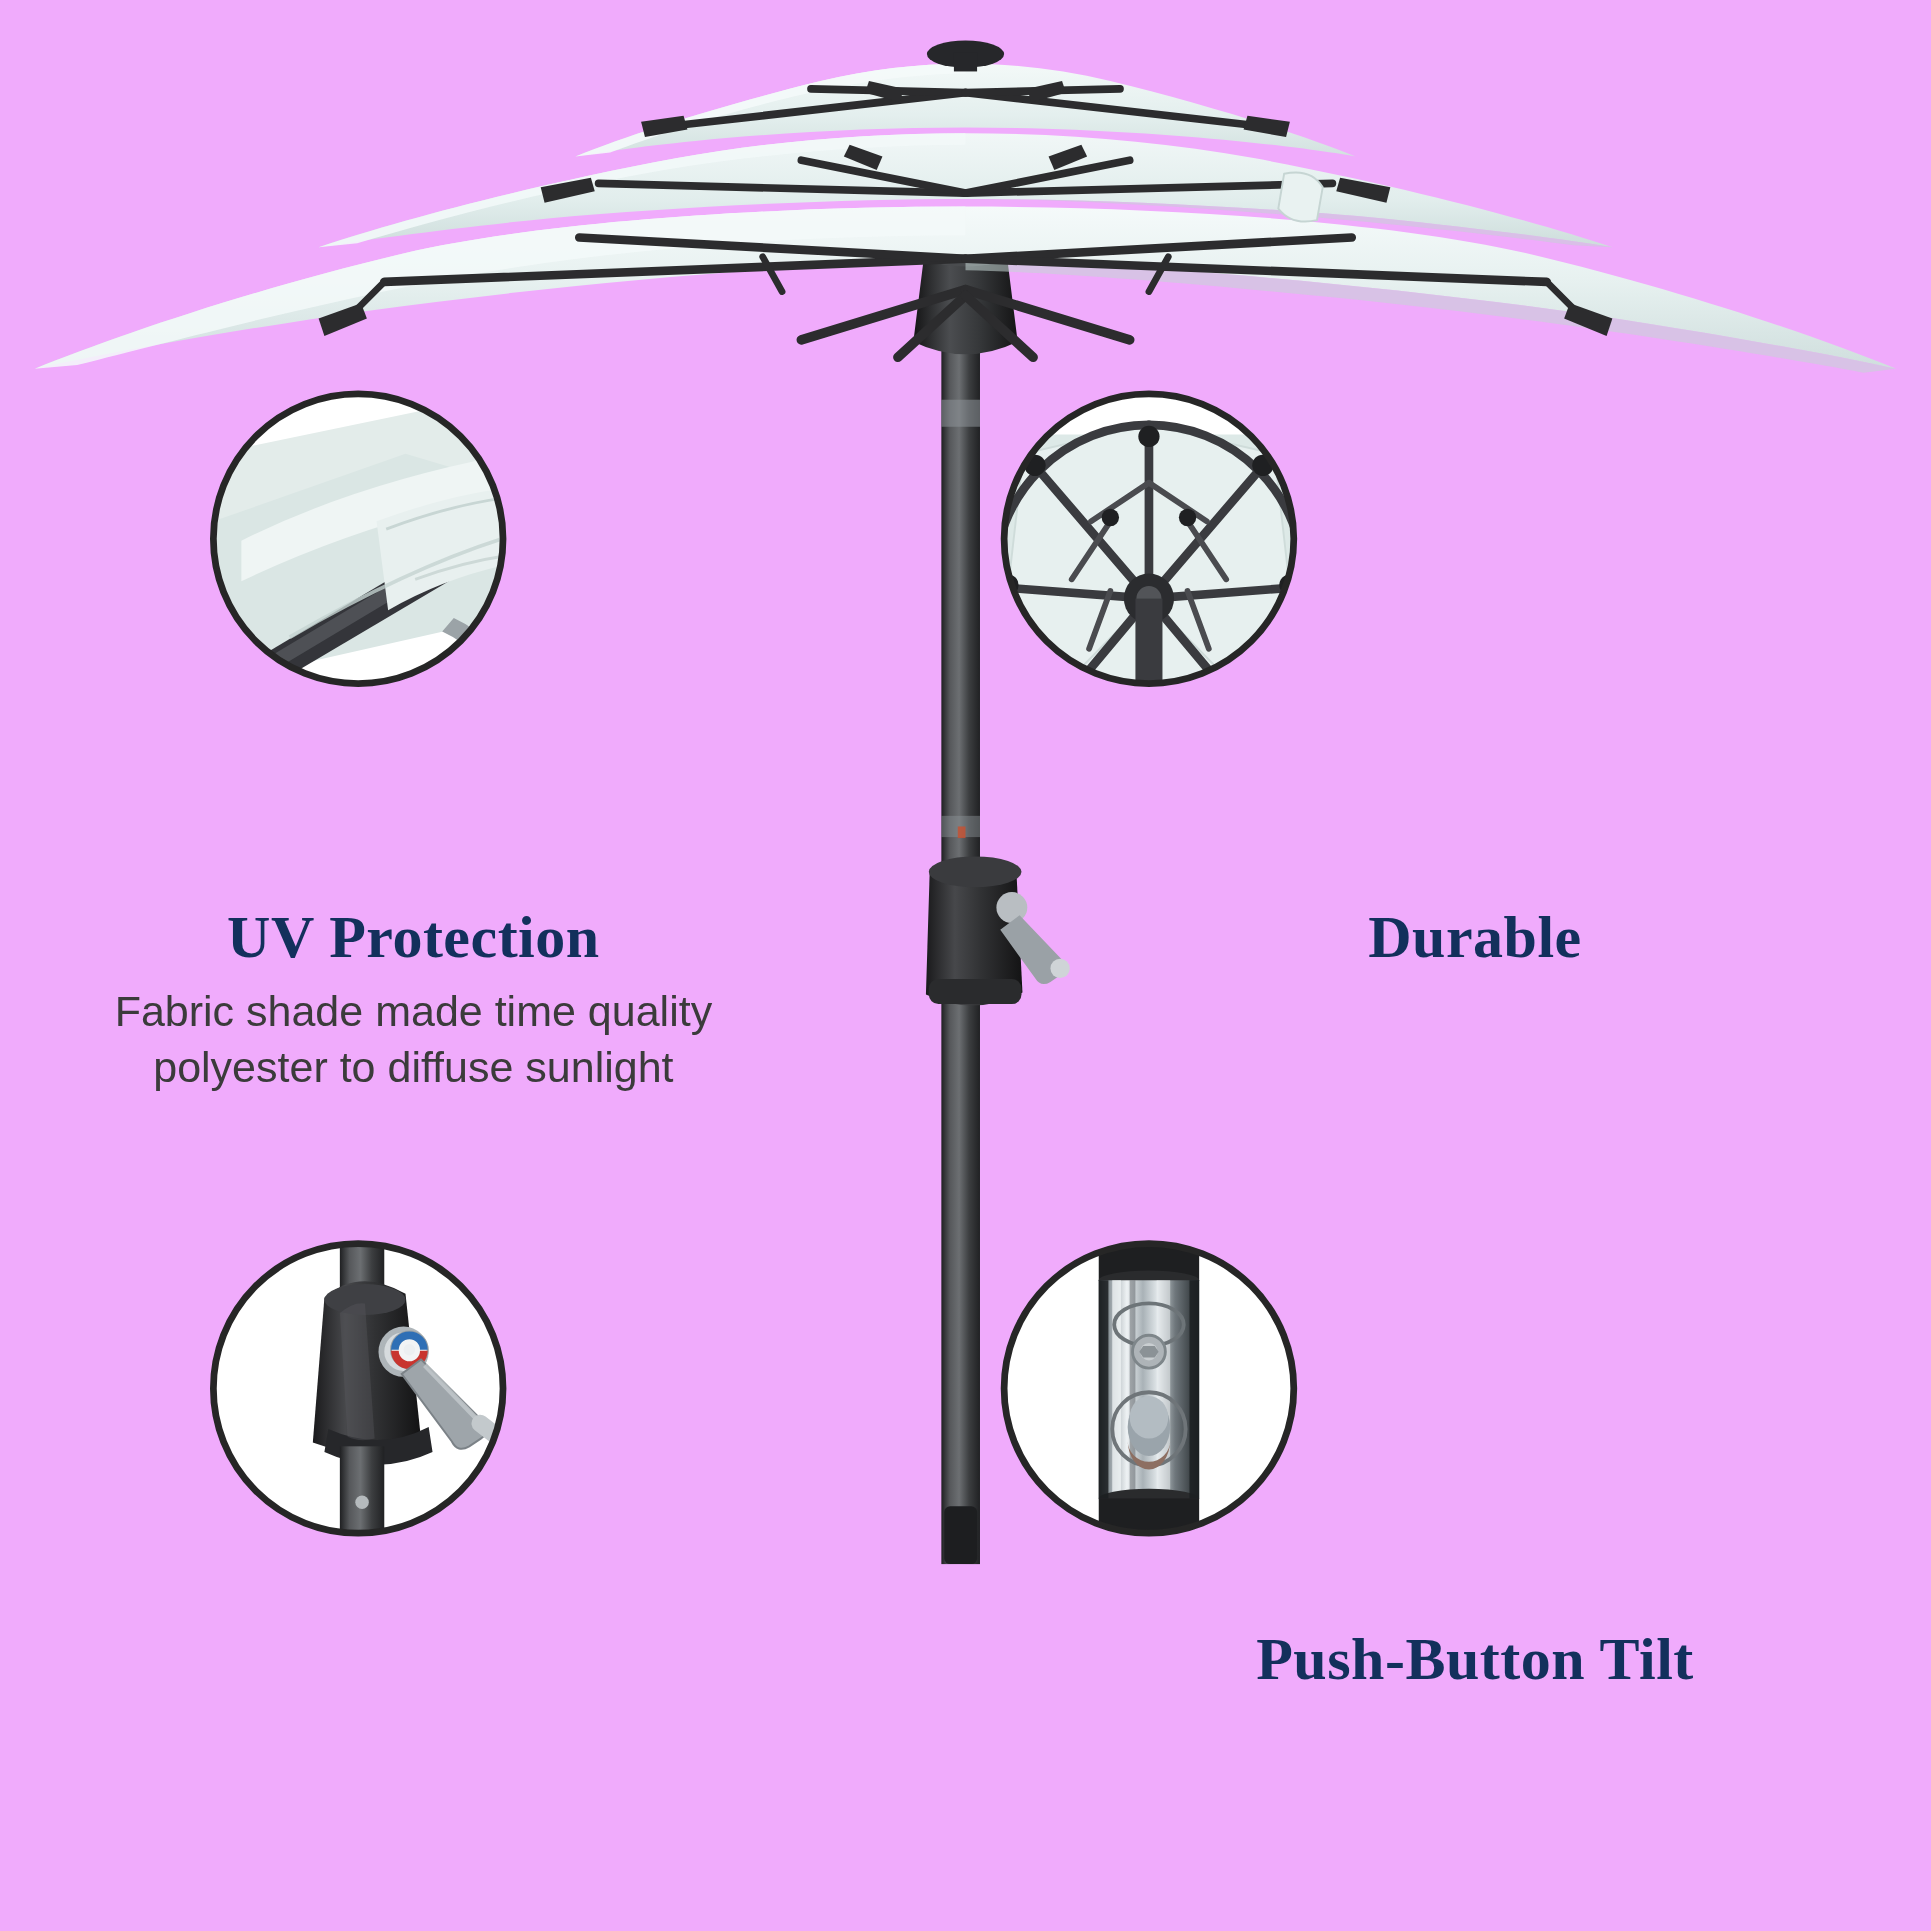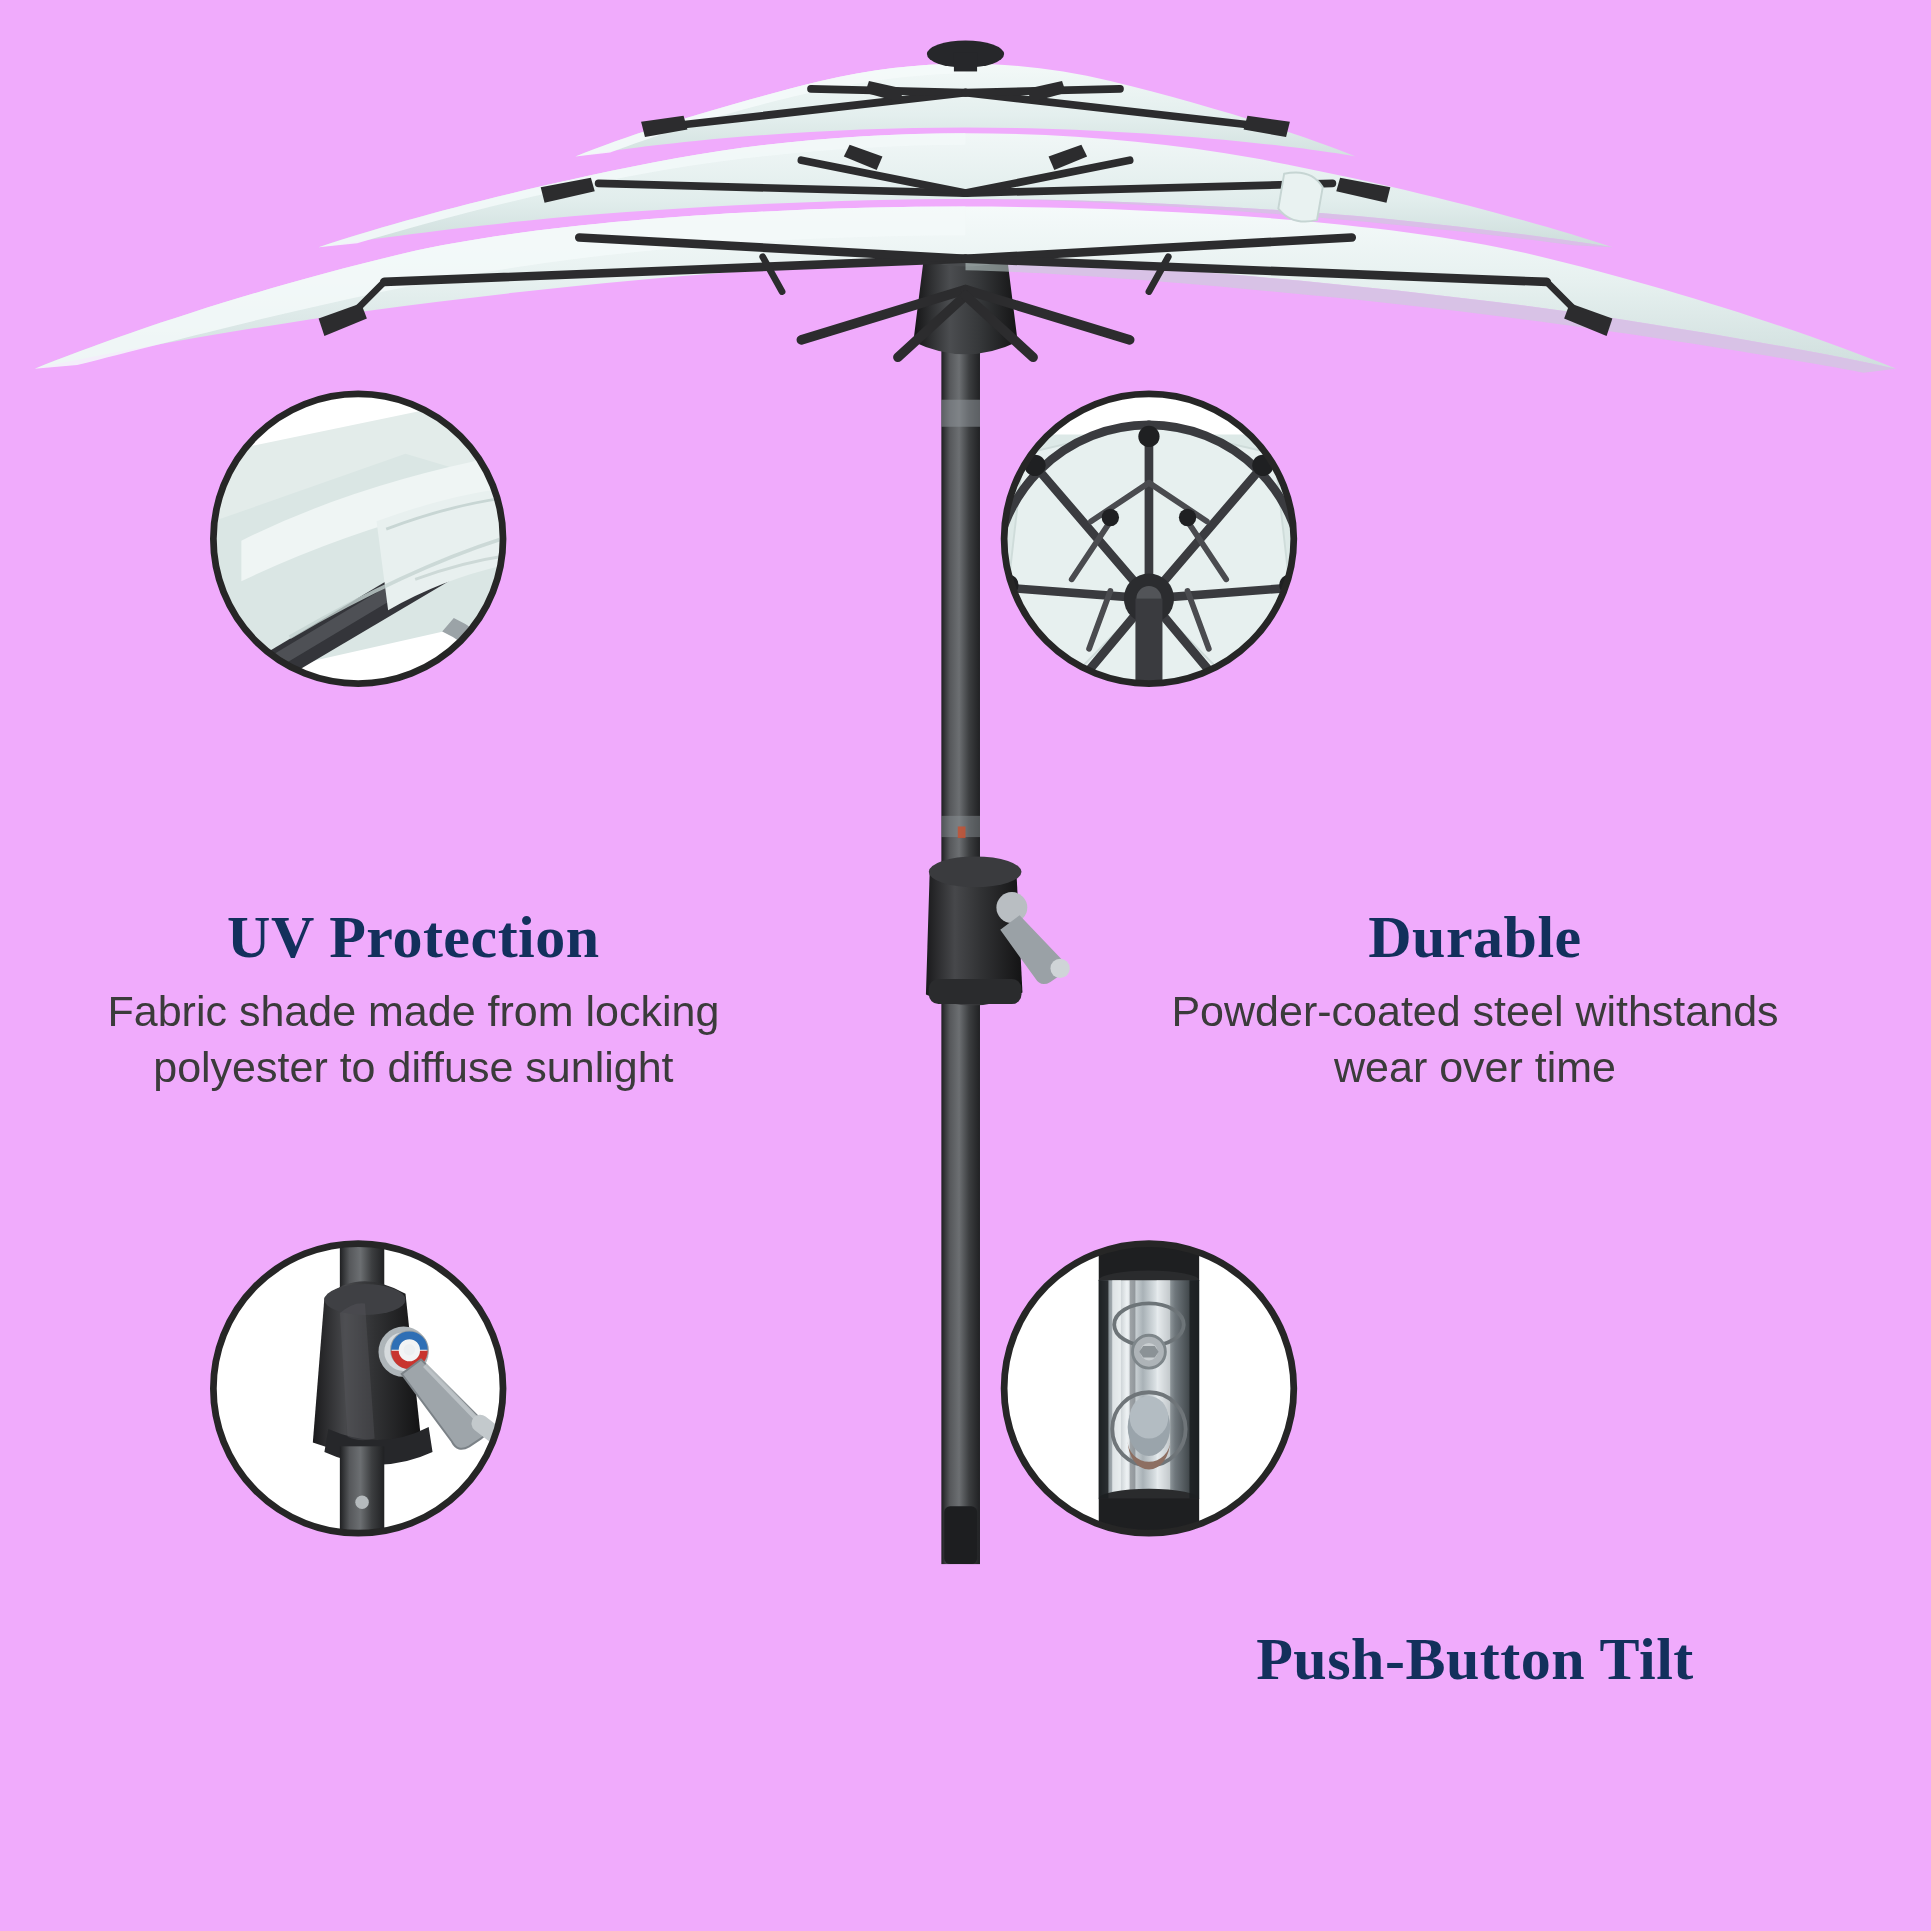--- a/index.html
+++ b/index.html
@@ -416,26 +416,25 @@
 
         <rect x="1138" y="1326" width="10" height="226" fill="#1b1f21" opacity="0.85"></rect>
         <rect x="1232" y="1326" width="10" height="226" fill="#1b1f21" opacity="0.85"></rect>
       </g>
       <circle cx="1190" cy="1438" r="150" fill="none" stroke="#262626" stroke-width="7"></circle>
     </g>
   </svg>
 
   <div class="feature-text" id="text-uv">
     <h2 class="feature-title">UV Protection</h2>
-    <p class="feature-desc">Fabric shade made from locking polyester to diffuse sunlight</p>
+    <p class="feature-desc">Fabric shade made time quality polyester to diffuse sunlight</p>
   </div>
 
   <div class="feature-text" id="text-durable">
     <h2 class="feature-title">Durable</h2>
-    <p class="feature-desc">Powder-coated steel withstands wear over time</p>
   </div>
 
   <div class="feature-text" id="text-crank">
   </div>
 
   <div class="feature-text" id="text-tilt">
     <h2 class="feature-title">Push-Button Tilt</h2>
   </div>
 
 </div>

